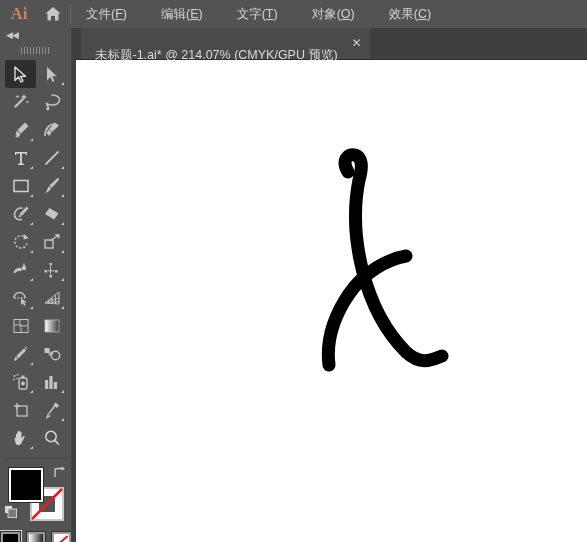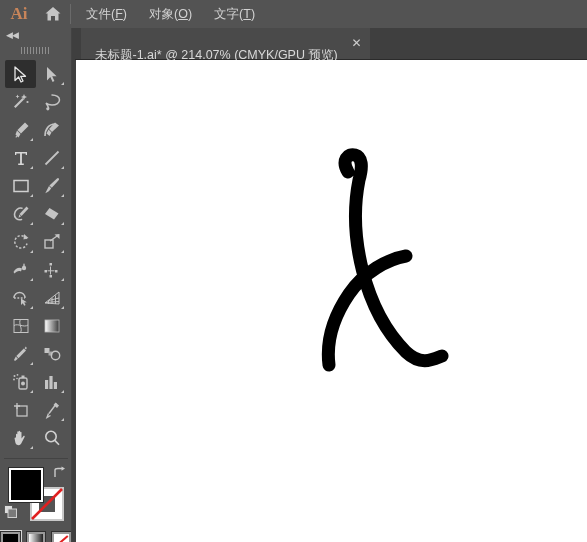--- a/index.html
+++ b/index.html
@@ -48,21 +48,21 @@
   }
   .home-btn svg { display: block; }
   .menu-sep {
     width: 1px; height: 20px;
     background: #6a6a6a;
     margin: 0 6px 0 2px;
   }
   .menu-items {
     display: flex;
     align-items: flex-start;
-    gap: 4px;
+    gap: 16px;
   }
   .menu-item {
     color: #d2d2d2;
     font-size: 12.5px;
     padding: 4px 9px;
     line-height: 16px;
     white-space: nowrap;
   }
   .menu-item u { text-decoration: underline; }
 
@@ -251,22 +251,24 @@
   <div class="menubar">
     <div class="ai-logo">Ai</div>
     <div class="home-btn">
       <svg width="18" height="16" viewBox="0 0 18 16">
         <path d="M9 1 L1.5 7.5 L3.5 7.5 L3.5 14.5 L7 14.5 L7 10 L11 10 L11 14.5 L14.5 14.5 L14.5 7.5 L16.5 7.5 Z" fill="#c6c6c6"></path>
       </svg>
     </div>
     <div class="menu-sep"></div>
     <div class="menu-items">
       <div class="menu-item"><span>文件</span>(<u>F</u>)</div>
+      <div class="menu-item"><span>编辑</span>(<u>E</u>)</div>
+      <div class="menu-item"><span>文字</span>(<u>T</u>)</div>
       <div class="menu-item"><span>对象</span>(<u>O</u>)</div>
-      <div class="menu-item"><span>文字</span>(<u>T</u>)</div>
+      <div class="menu-item"><span>效果</span>(<u>C</u>)</div>
     </div>
   </div>
 
   <div class="tabbar">
     <div class="doc-tab">
       <span class="doc-tab-title">未标题-1.ai* @ 214.07% (CMYK/GPU 预览)</span>
       <span class="doc-tab-close">✕</span>
     </div>
   </div>
 

